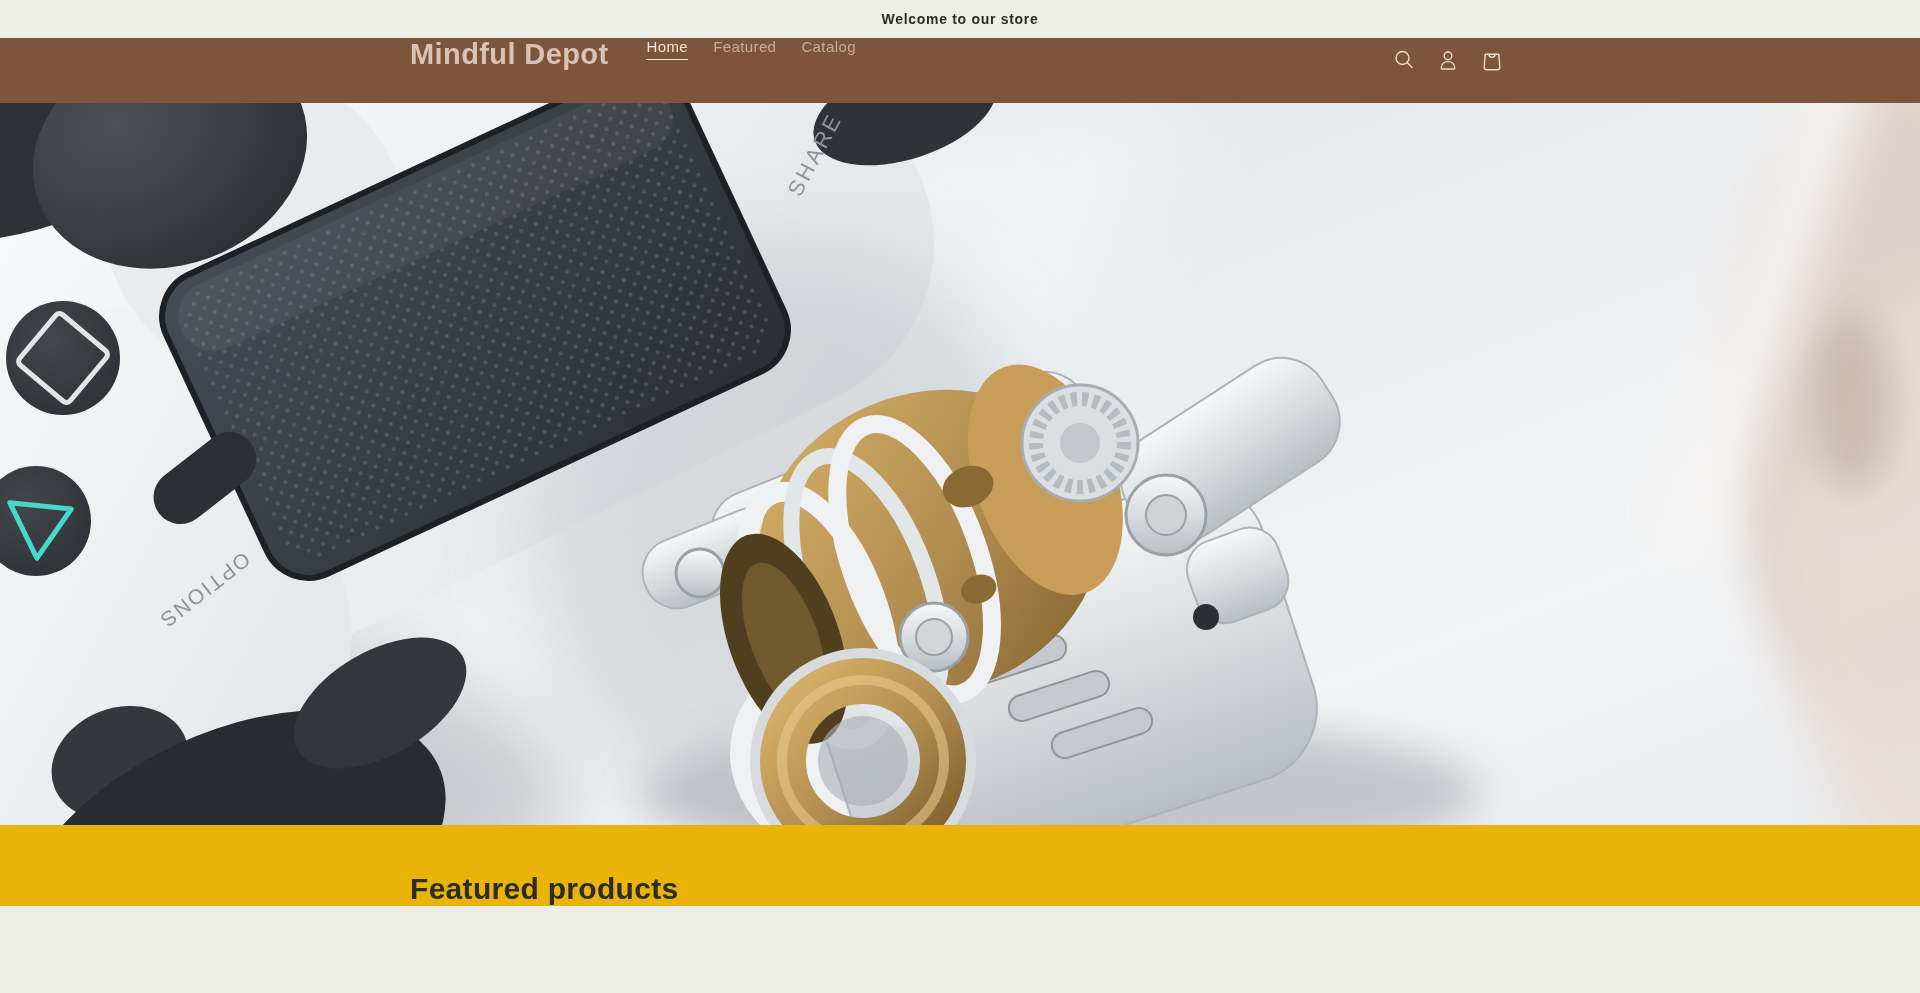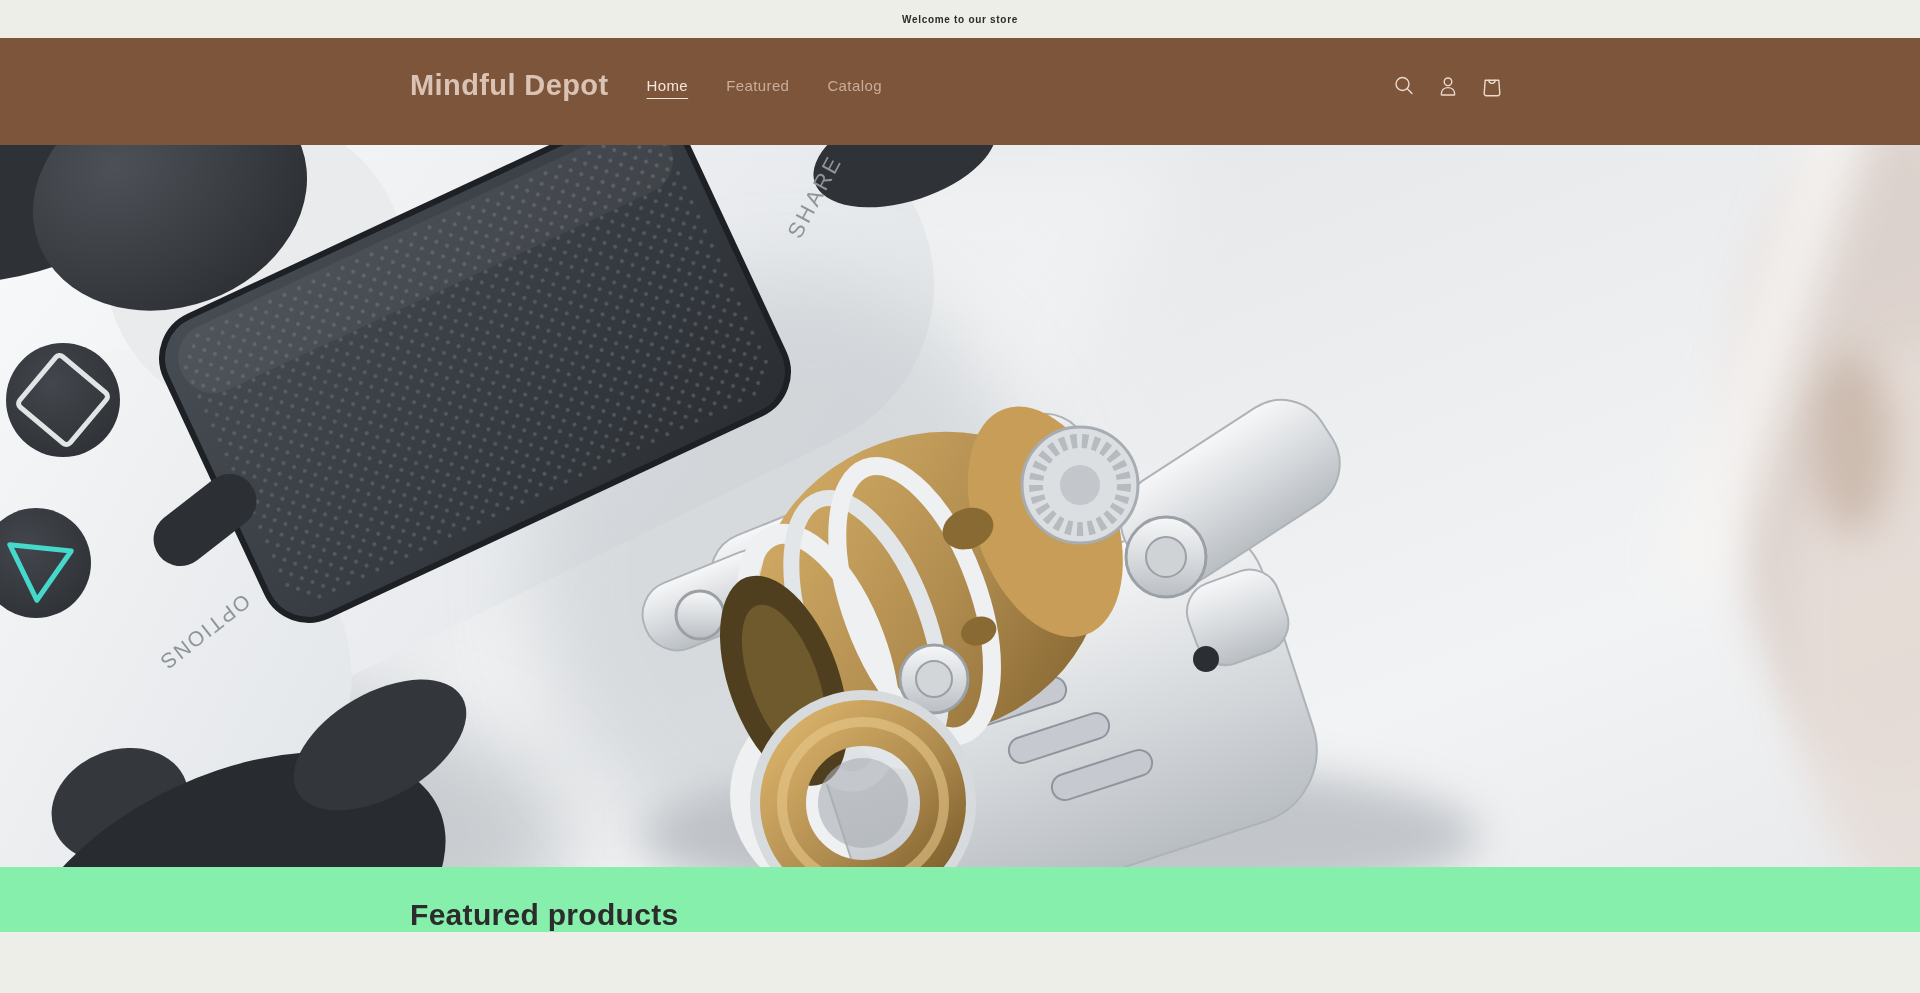--- a/index.html
+++ b/index.html
@@ -9,34 +9,34 @@
     background:#eeeee8;
     font-family:"Liberation Sans", sans-serif;
   }
 
   
   .announcement-bar {
     height:38px; background:#eeeee8;
     display:flex; align-items:center; justify-content:center;
   }
   .announcement-bar p {
-    margin:4px; font-size:10px; font-weight:700; letter-spacing:.7px; color:#2b2b28;
+    margin:4px; font-size:14px; font-weight:700; letter-spacing:.7px; color:#2b2b28;
   }
 
   
   .site-header {
-    height:107px; background:#7d553b;
-    display:flex; align-items:center;
+    height:65px; background:#7d553b;
+    display:flex; align-items:flex-start;
     padding:0 406px 12px 410px;
   }
   .brand {
     font-size:29px; font-weight:700; letter-spacing:.4px;
     color:#dac2b4; text-decoration:none; margin-right:38px; white-space:nowrap;
   }
-  .main-nav { display:flex; align-items:center;gap:13px; }
+  .main-nav { display:flex; align-items:center; }
   .main-nav a {
     font-size:15px; letter-spacing:.4px; text-decoration:none;
     color:#c9ad9b; margin-right:25px;
   }
   .main-nav a.active {
     color:#f3e5da;
     text-decoration:underline;
     text-underline-offset:7px;
     text-decoration-thickness:1px;
   }
@@ -45,21 +45,21 @@
     width:44px; height:44px; background:none; border:none; padding:0;
     display:flex; align-items:center; justify-content:center; cursor:pointer;
   }
   .header-icons svg { display:block; }
 
   
   .hero { height:722px; position:relative; background:#e4e6e8; }
   .hero svg { display:block; width:100%; height:100%; }
 
   
-  .featured { padding:31px 410px 0 410px; background:#86efac; }
+  .featured { padding:47px 410px 0 410px; background:#eab308; }
   .featured h2 {
     margin:0; font-size:30px; font-weight:700; letter-spacing:.3px; color:#2c2c2c;
   }
 </style>
 </head>
 <body>
 
 <div class="announcement-bar">
   <p>Welcome to our store</p>
 </div>

